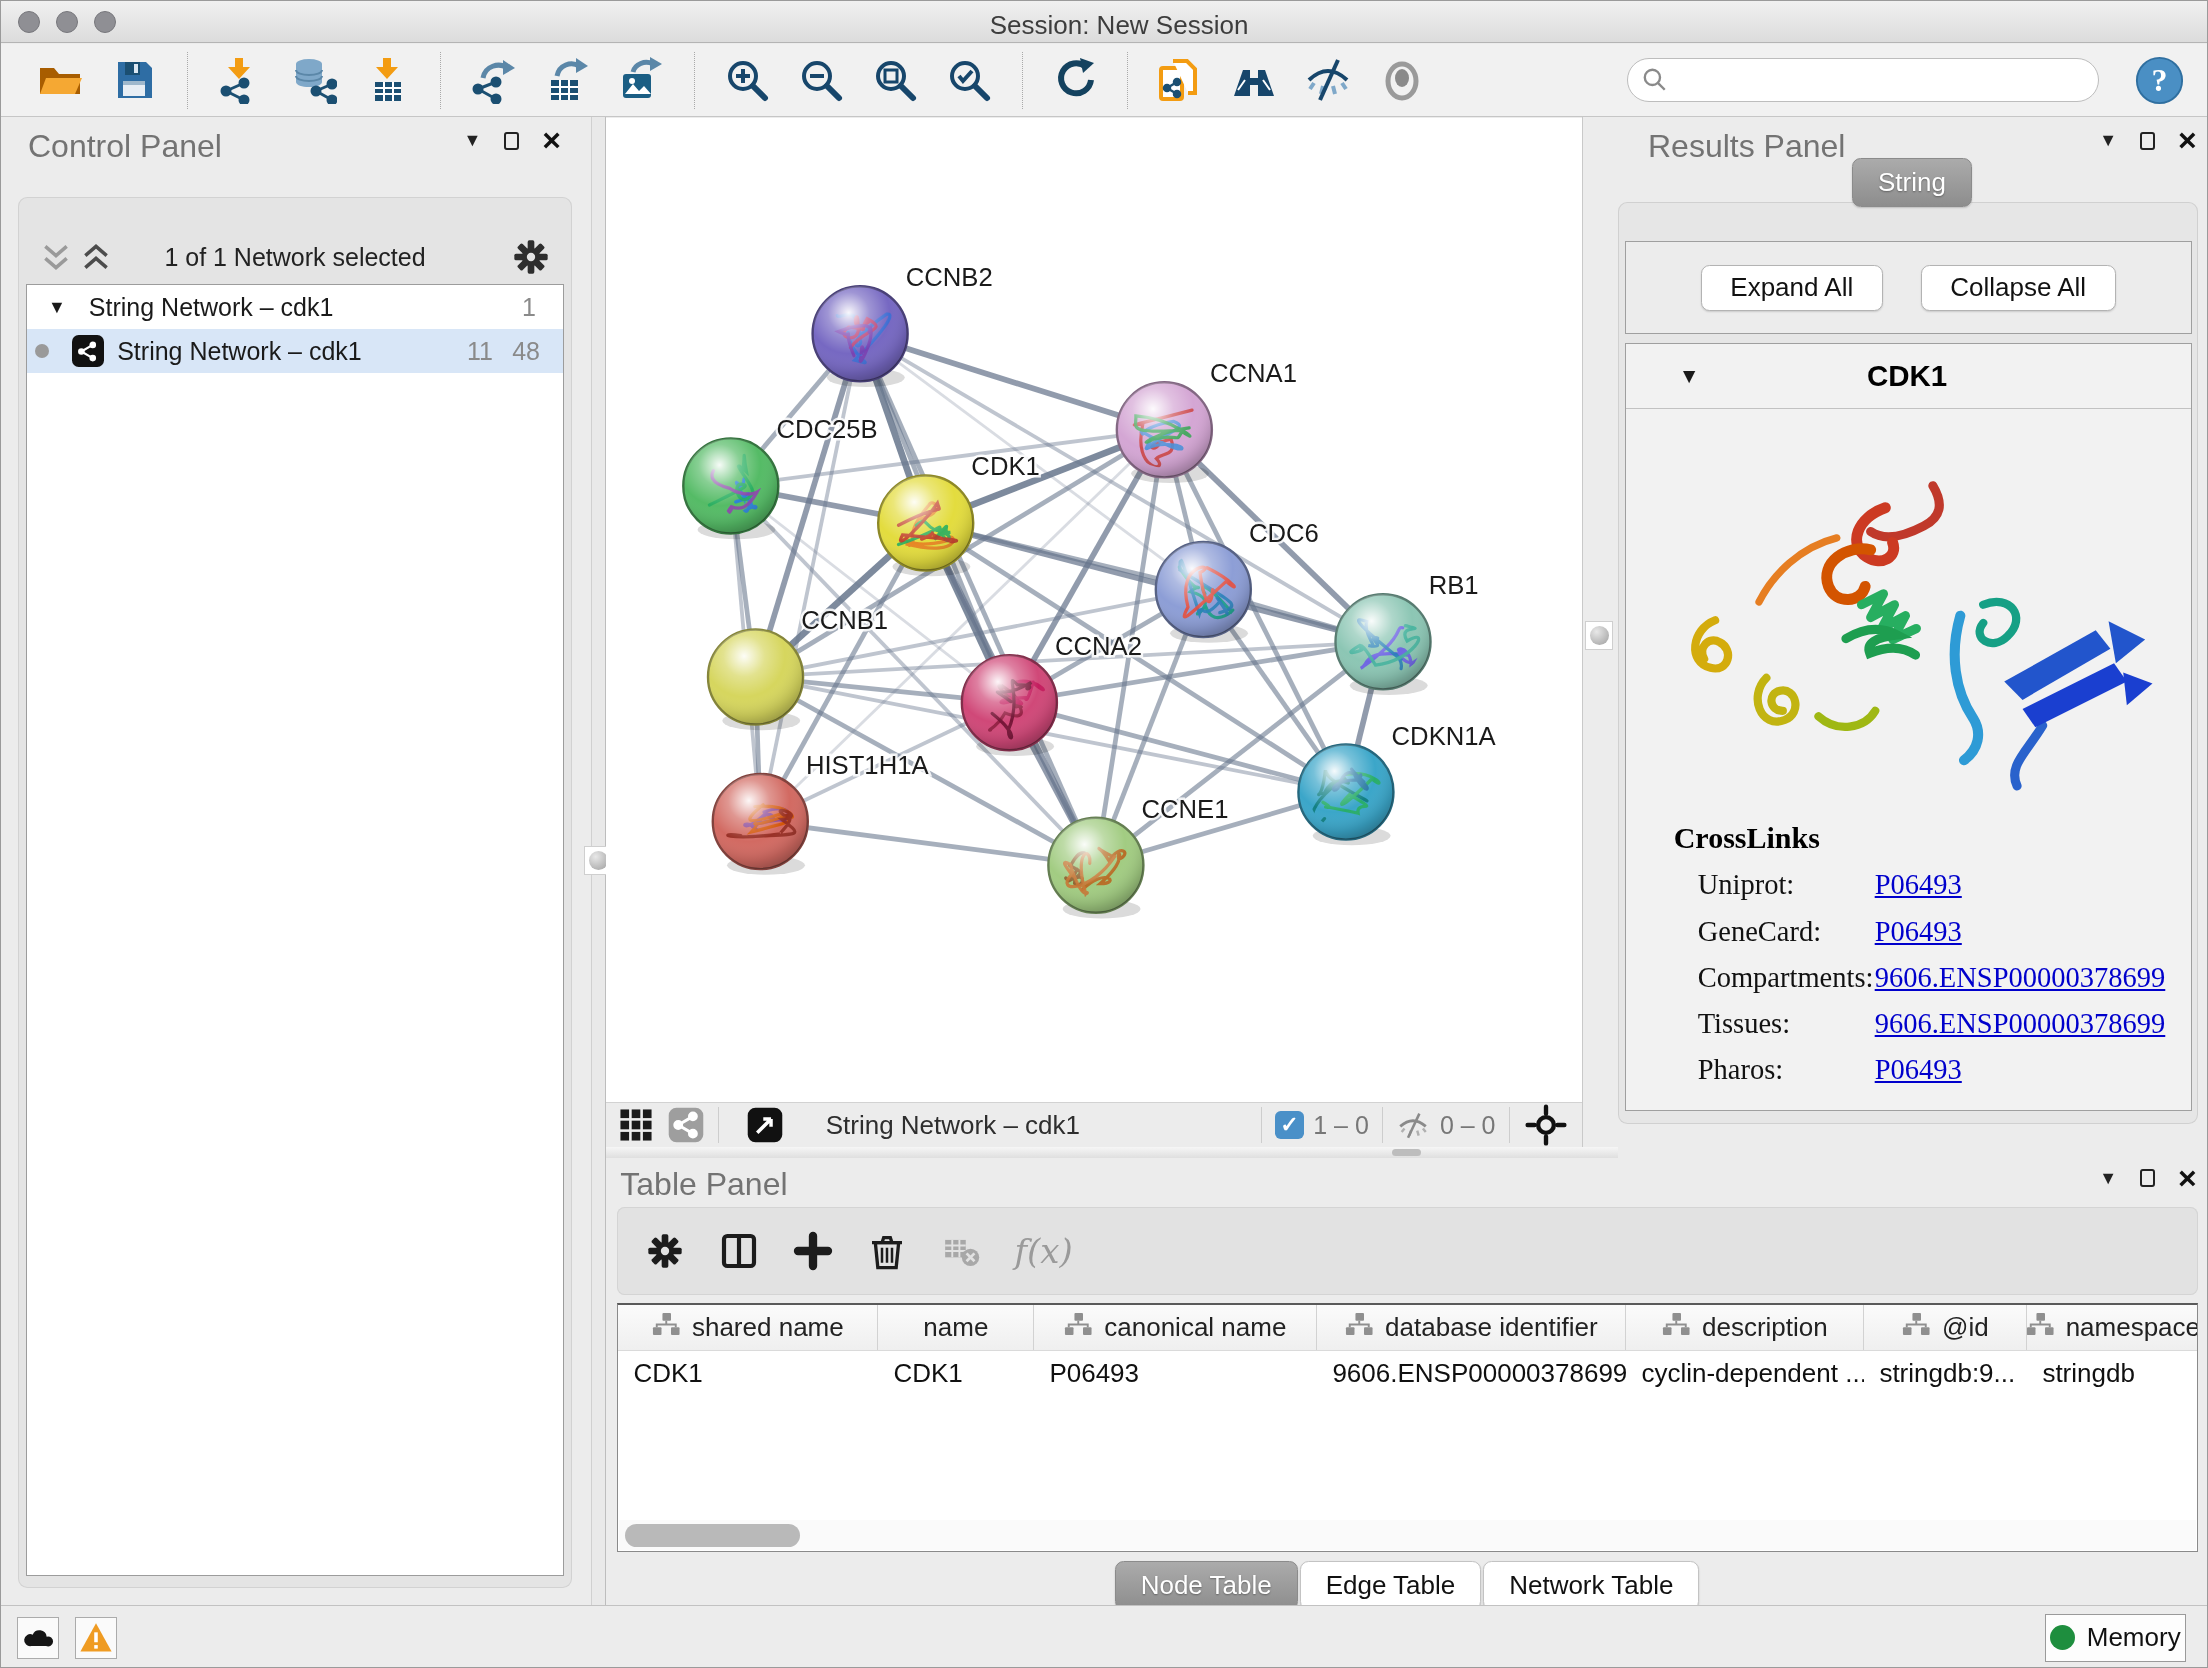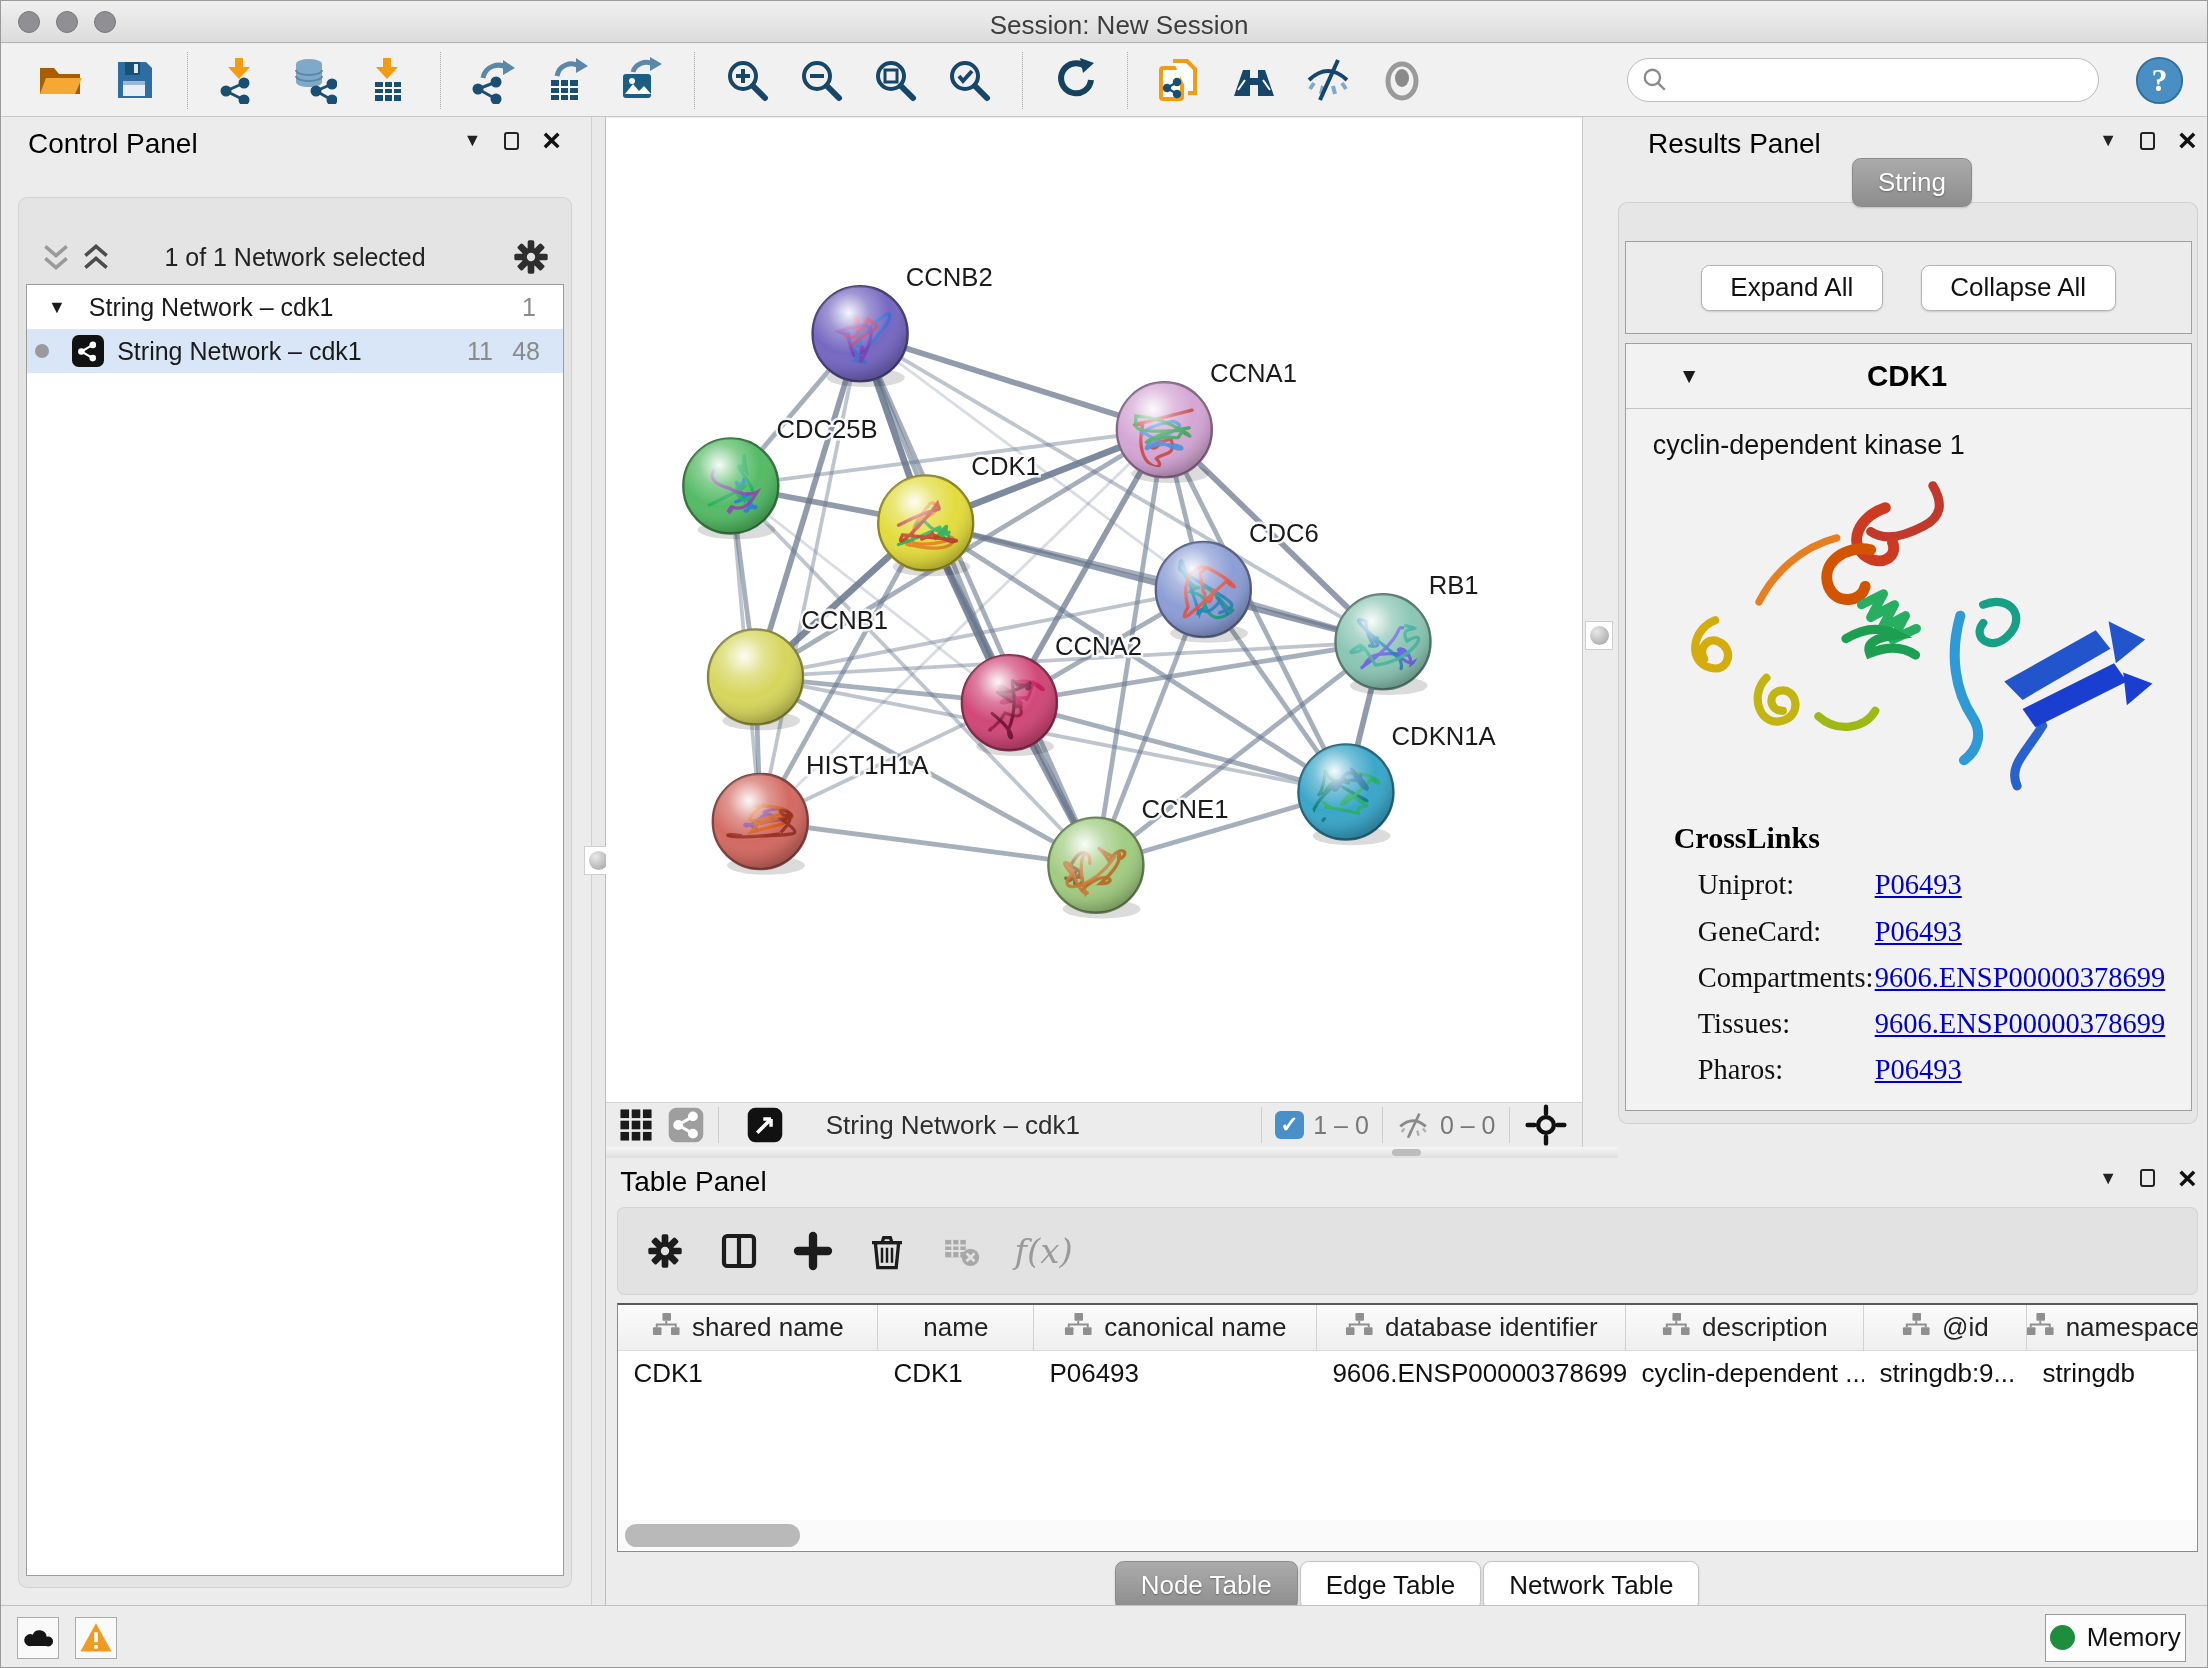--- a/index.html
+++ b/index.html
@@ -21,21 +21,21 @@
   .tbtn { width:53px; height:53px; display:flex; align-items:center; justify-content:center; margin-right:21px; flex:0 0 auto; }
   .tbtn svg { width:48px; height:48px; }
   .tsep { width:1px; height:57px; border-left:1.9px dotted #a9a9a9; margin:0 25px 0 5.7px; flex:0 0 auto; }
   .searchbox { margin-left:auto; width:472px; height:44px; background:#fff; border:1px solid #bdbdbd;
                border-radius:23px; display:flex; align-items:center; padding-left:13.3px; }
   .searchbox input { border:none; outline:none; font-size:25px; width:399px; background:transparent;
                      font-family:"Liberation Sans",sans-serif; }
   .helpbtn { width:49px; height:49px; margin-left:36px; flex:0 0 auto; }
 
   
-  .panel-title { font-size:28px; color:#000000; }
+  .panel-title { font-size:32px; color:#737373; }
   .win-ctrls { position:absolute; display:flex; align-items:center; gap:23px; }
   .wc-tri { font-size:18px; color:#222; }
   .wc-box { width:15px; height:18px; border:2.9px solid #222; border-radius:2.9px; }
   .wc-x { font-size:32px; font-weight:900; color:#111; line-height:19px; }
 
   .tab { height:49px; display:flex; align-items:center; justify-content:center; font-size:26px;
          background:#fff; color:#111; border:1px solid #c3c3c3; border-radius:8.6px; margin-right:1.9px;
          box-shadow:0 1px 1.9px rgba(0,0,0,.18); padding:0 25px; }
   .tab.sel { background:linear-gradient(#ababab,#8d8d8d); color:#fff; border-color:#8b8b8b;
              text-shadow:0 1px 1.9px rgba(0,0,0,.35); }
@@ -654,21 +654,20 @@
       </div>
     <div class="rp-btnbox">
       <span class="rp-btn">Expand All</span>
       <span class="rp-btn">Collapse All</span>
     </div>
     <div class="rp-card">
       <div class="rp-card-head">
         <span class="tri">▼</span>
         <span class="nm">CDK1</span>
       </div>
-      <div class="rp-desc">cyclin-dependent kinase 1</div>
       <svg width="518" height="366" viewBox="0 0 550 400" style="position:absolute;left:25px;top:107px">
         <g fill="none" stroke-linecap="round">
           <path d="M300 38 q18 30 -10 44 q-38 20 -58 6" stroke="#c0392b" stroke-width="10"></path>
           <path d="M248 62 c-30 10 -42 40 -20 54 c16 10 34 0 28 -16" stroke="#cc3a22" stroke-width="12"></path>
           <path d="M232 108 c-26 -6 -56 14 -46 40 c8 20 36 18 40 0" stroke="#d35400" stroke-width="12"></path>
           <path d="M195 95 c-40 10 -70 40 -85 70" stroke="#e67e22" stroke-width="8"></path>
           <path d="M62 185 c-26 10 -30 46 -5 52 c20 5 26 -20 10 -28 c-12 -7 -24 6 -17 18" stroke="#d4ac0d" stroke-width="9"></path>
           <path d="M118 248 c-20 20 -6 56 20 46 c20 -8 12 -36 -5 -32 c-14 3 -12 22 3 22" stroke="#c2b411" stroke-width="9"></path>
           <path d="M175 290 c20 18 50 14 62 -6" stroke="#9fb814" stroke-width="9"></path>
           <path d="M222 168 l24 -12 l-14 26 l26 -14 l-14 26 l26 -14 l-14 26 l26 -12" stroke="#27ae60" stroke-width="10" stroke-linejoin="round"></path>

